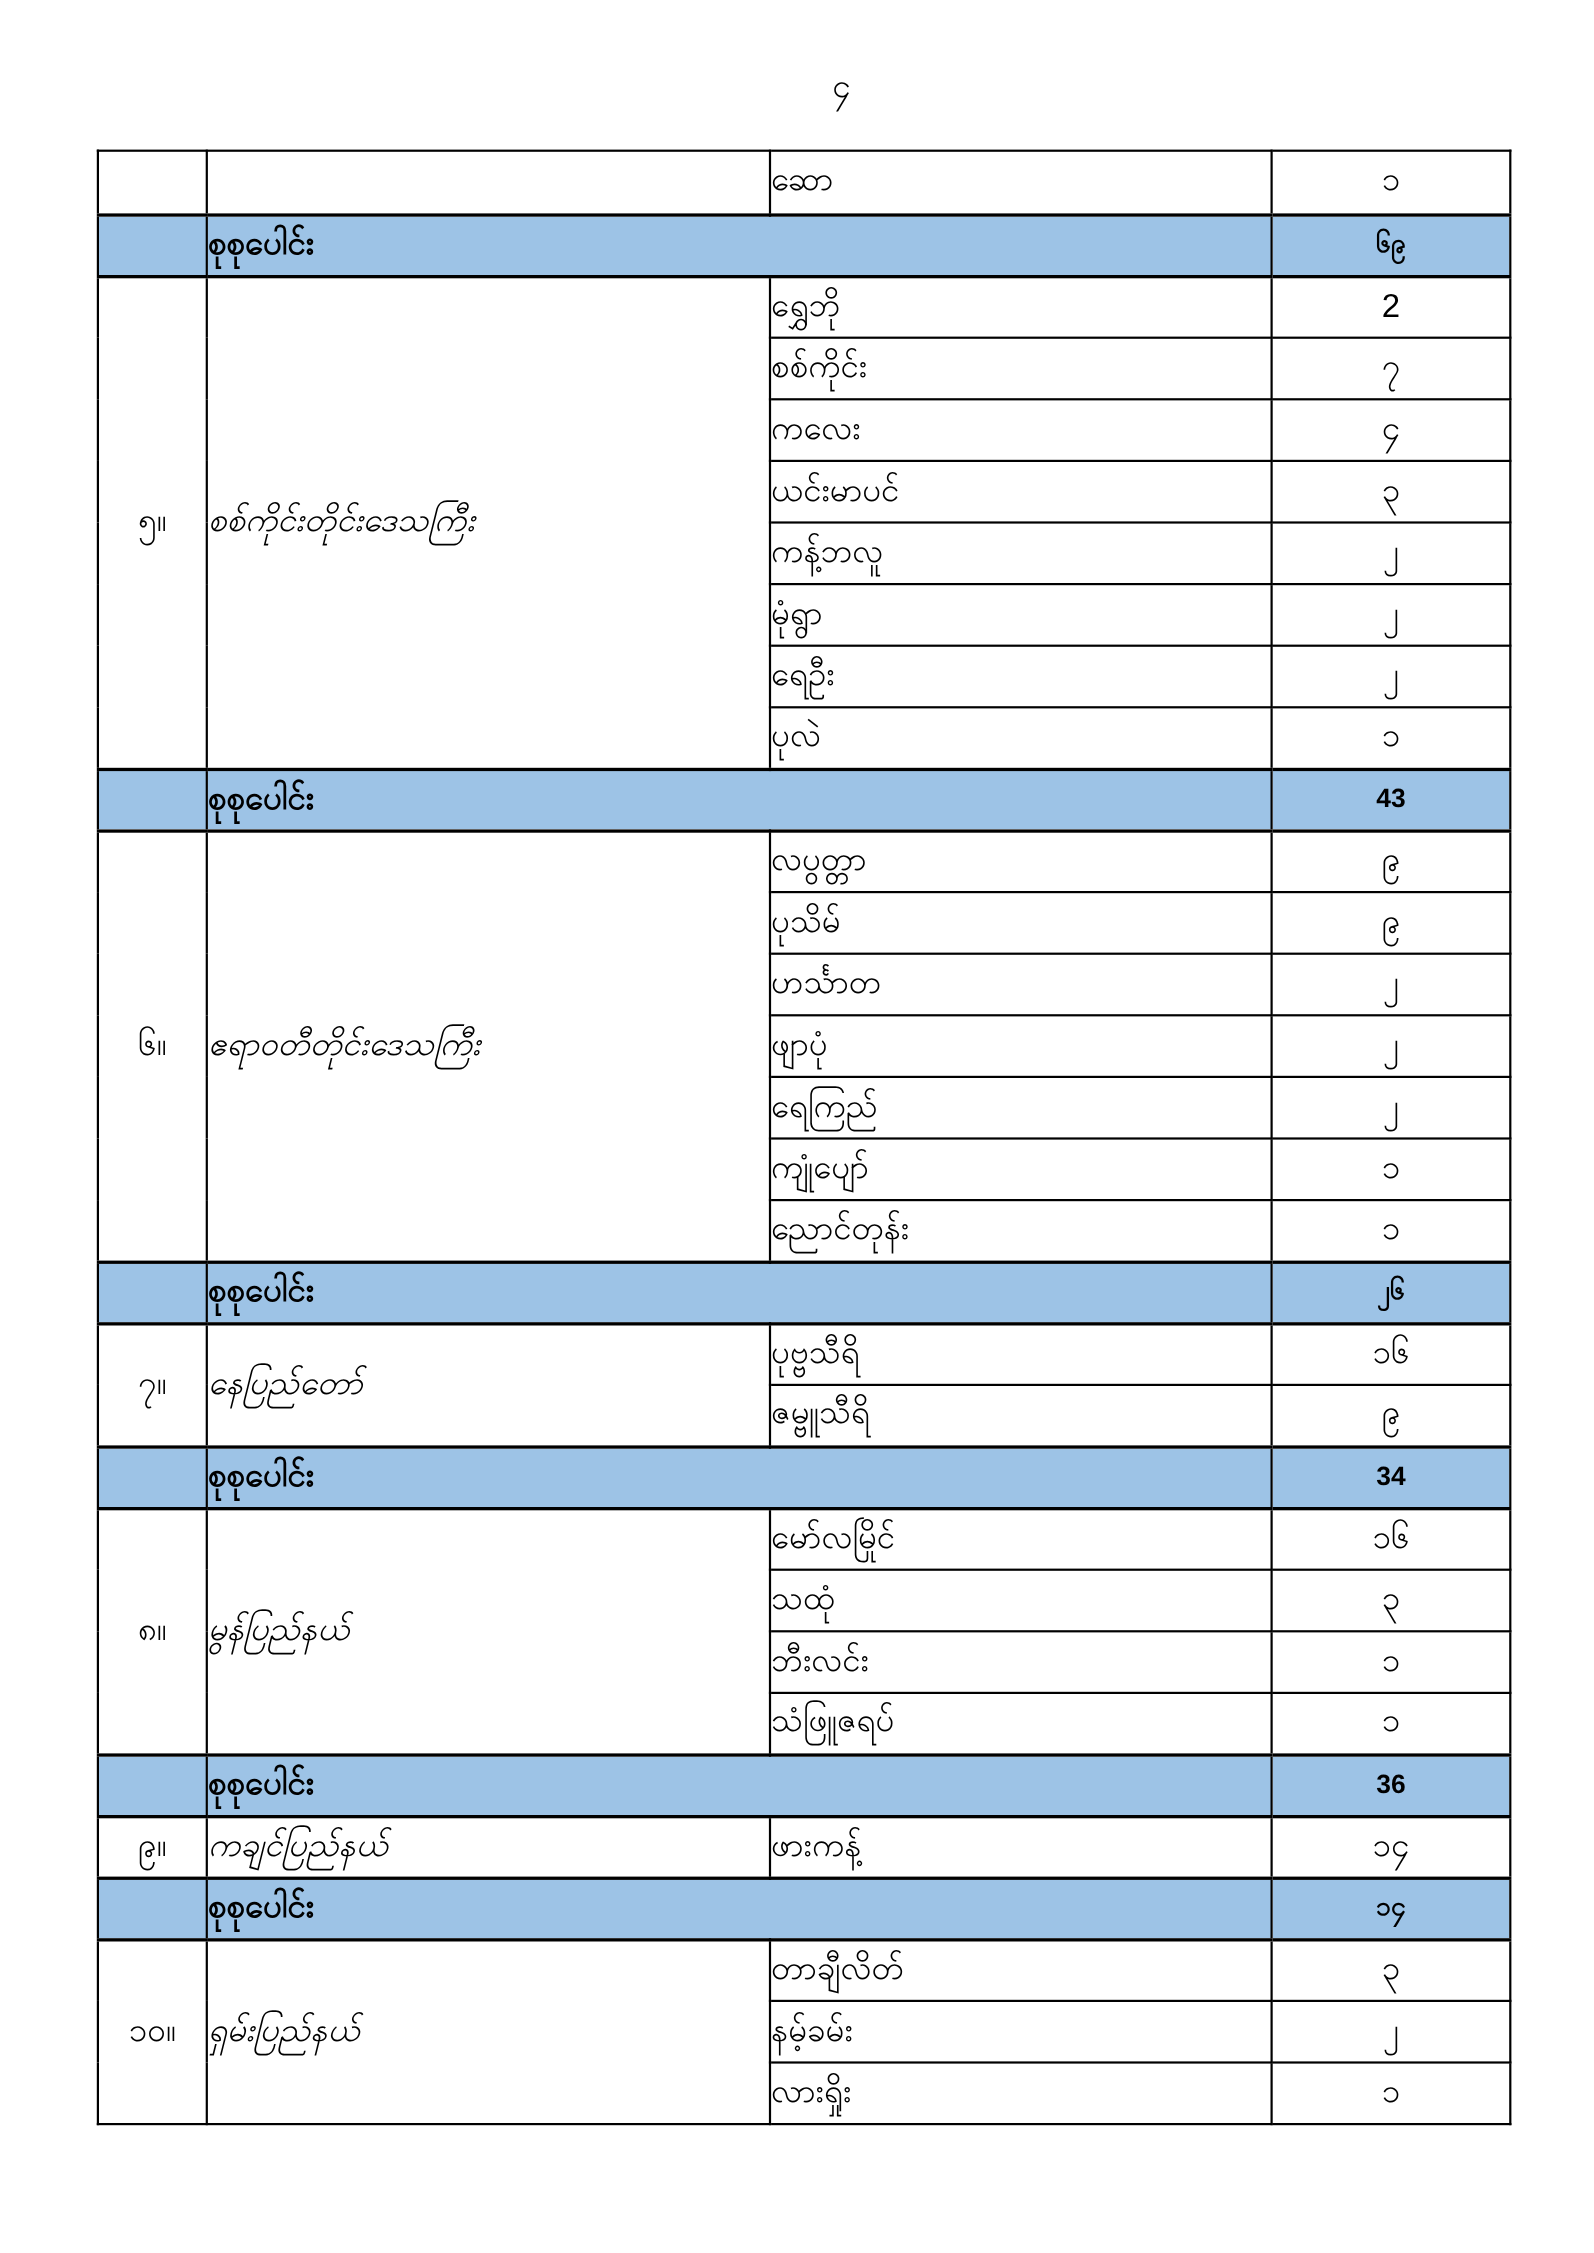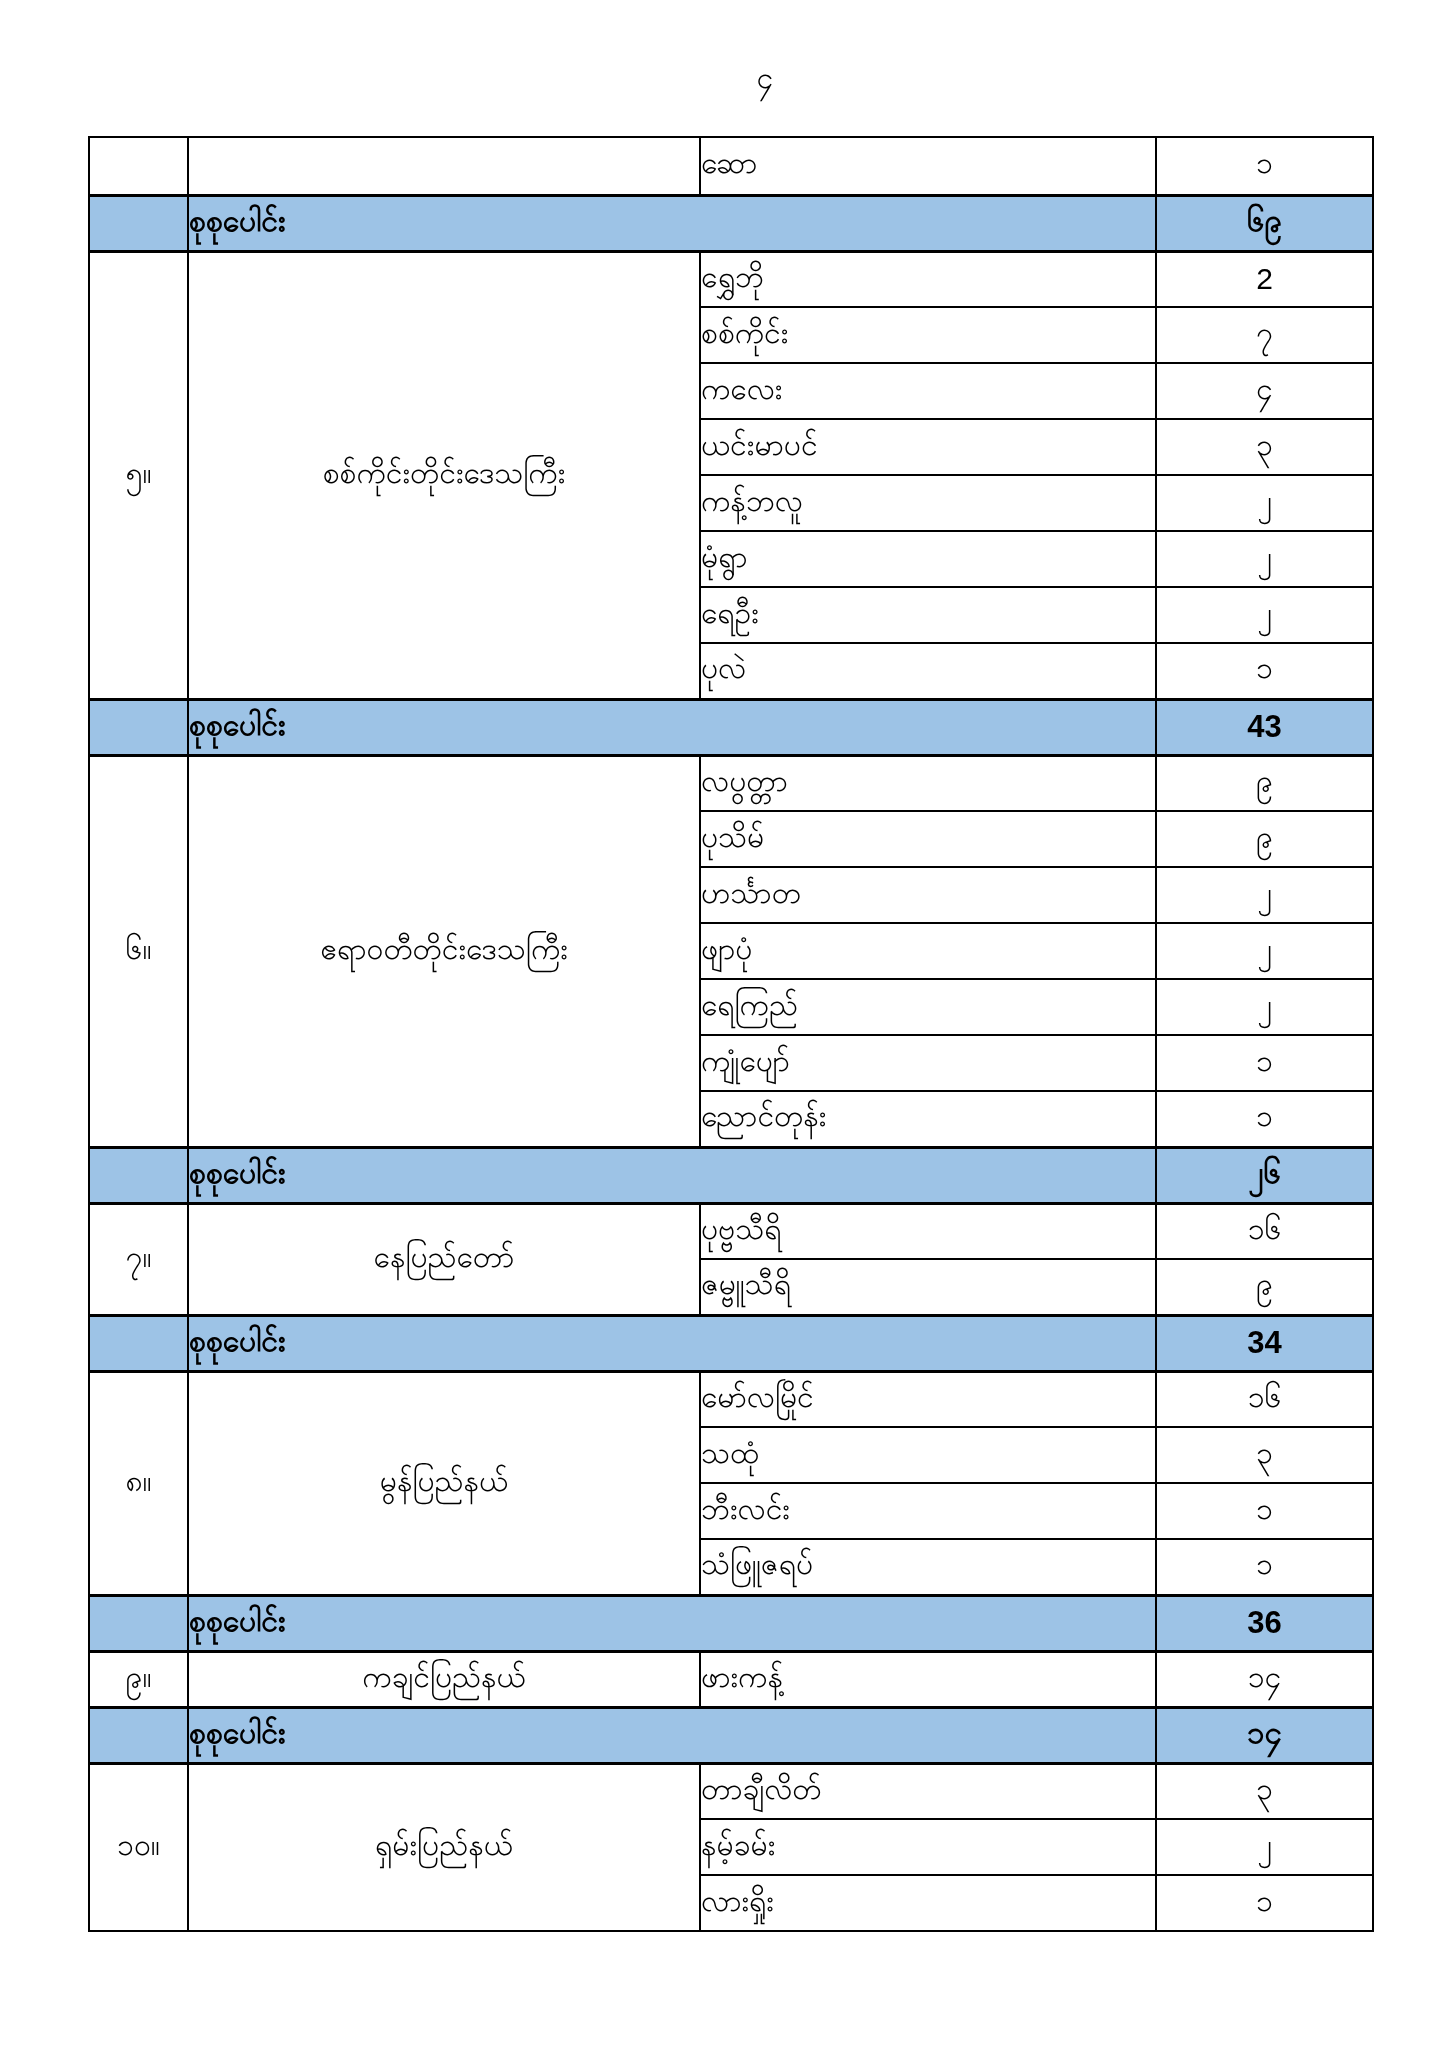--- a/index.html
+++ b/index.html
@@ -26,36 +26,36 @@
     border: 2px solid #000;
     font-size: 30px;
     vertical-align: middle;
     padding: 0;
     overflow: hidden;
     background-clip: padding-box;
   }
   tr.row { height: 56px; }
   tr.row-first { height: 58px; }
   td.c1 { text-align: center; }
-  td.c2 { padding-left: 12px; text-align: center; }
+  td.c2 { padding-left: 12px; text-align: left; font-style: italic; }
   td.c3 { padding-left: 14px; text-align: left; }
   td.c4 { text-align: center; }
   tr.total-row { height: 56px; }
   tr.total-row td {
     background: #9DC3E6;
     font-weight: bold;
     border-top-width: 3px;
     border-bottom-width: 3px;
   }
   td.total-label-cell {
     text-align: left;
     padding-right: 18px;
     font-size: 31px;
   }
-  tr.total-row td.c4 { font-size: 31px; }
+  tr.total-row td.c4 { font-size: 24px; }
 </style>
 </head>
 <body>
 
 <div class="page-number">၄</div>
 
 <table class="main">
   <colgroup>
     <col style="width:99px">
     <col style="width:512px">

